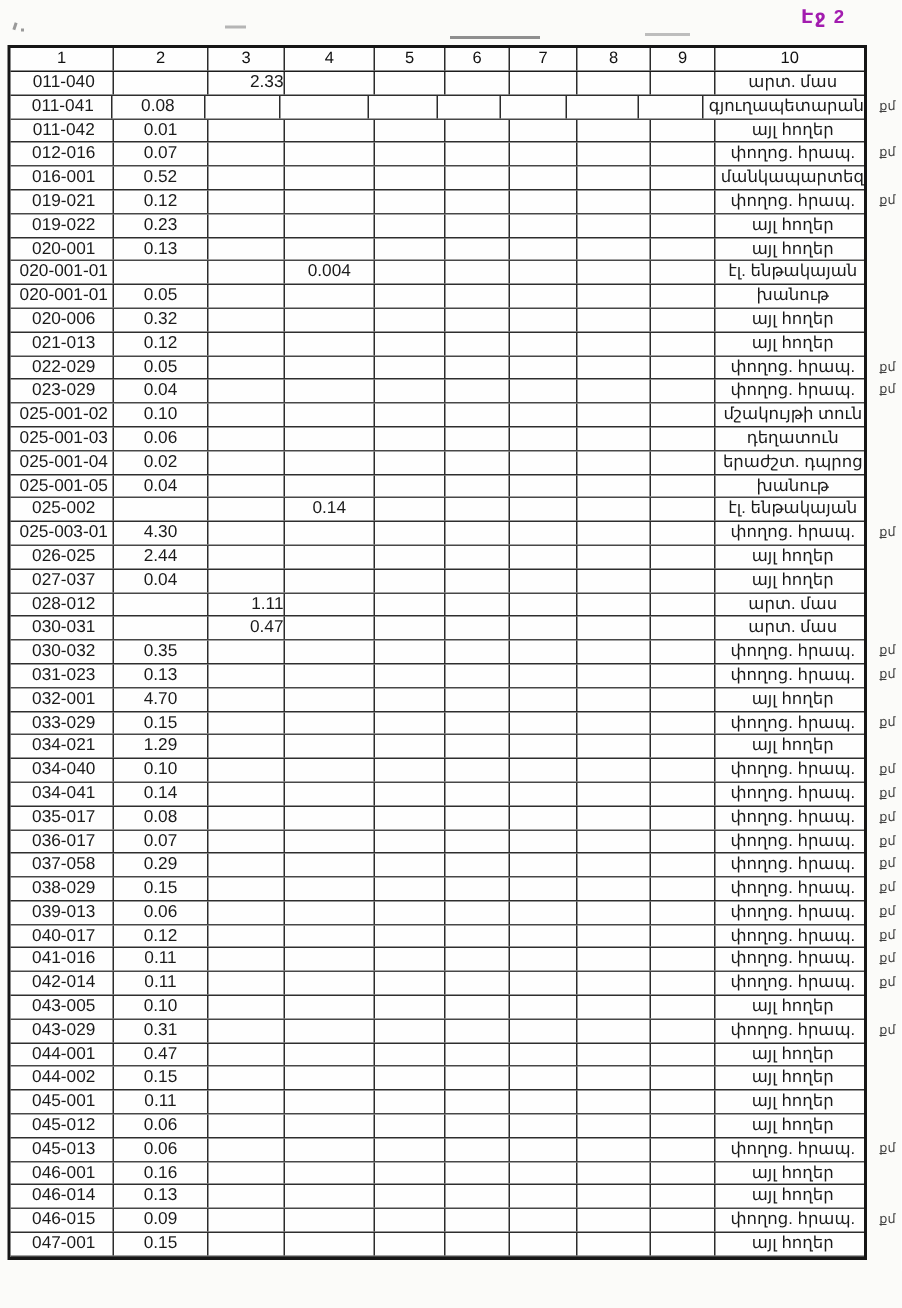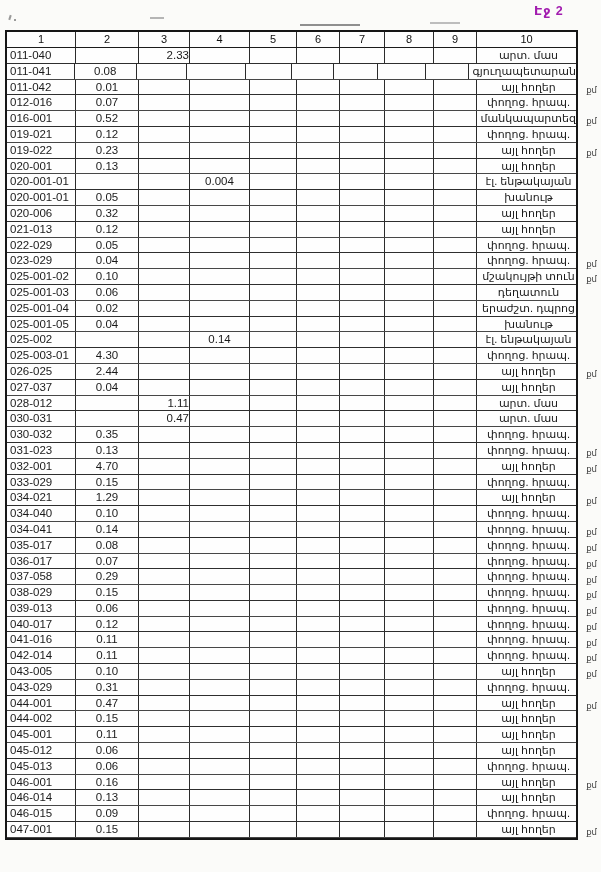--- a/index.html
+++ b/index.html
@@ -48,21 +48,21 @@
     border-bottom: 1.5px solid #1c1c1c;
   }
   .cell {
     border-right: 1px solid #2b2b2b;
     font-size: 11.5px;
     line-height: 14.5px;
     white-space: nowrap;
     overflow: visible;
     height: 100%;
   }
-  .c1  { width: 69px; text-align: left; padding-left: 3px; }
+  .c1  { width: 69px; text-align: center; padding-left: 3px; }
   .c2  { width: 63px; text-align: center; }
   .c3  { width: 51px; text-align: right; }
   .c4  { width: 60px; text-align: center; }
   .c5  { width: 47px; }
   .c6  { width: 43px; }
   .c7  { width: 45px; }
   .c8  { width: 49px; }
   .c9  { width: 43px; }
   .c10 { flex: 1; border-right: none; text-align: center; padding-left: 4px; font-size: 11px; }
   .header-row .cell {
@@ -73,21 +73,20 @@
     font-weight: normal;
     color: #111;
   }
   .mark {
     position: absolute;
     right: -21px;
     top: 1px;
     font-size: 8.5px;
     line-height: 10px;
     color: #3f3f3f;
-    margin-top: 20px;
   }
 </style>
 </head>
 <body>
 
 <div class="page-label">Էջ 2</div>
 
 <div class="artifact a1"></div>
 <div class="artifact a2"></div>
 <div class="artifact a3"></div>

